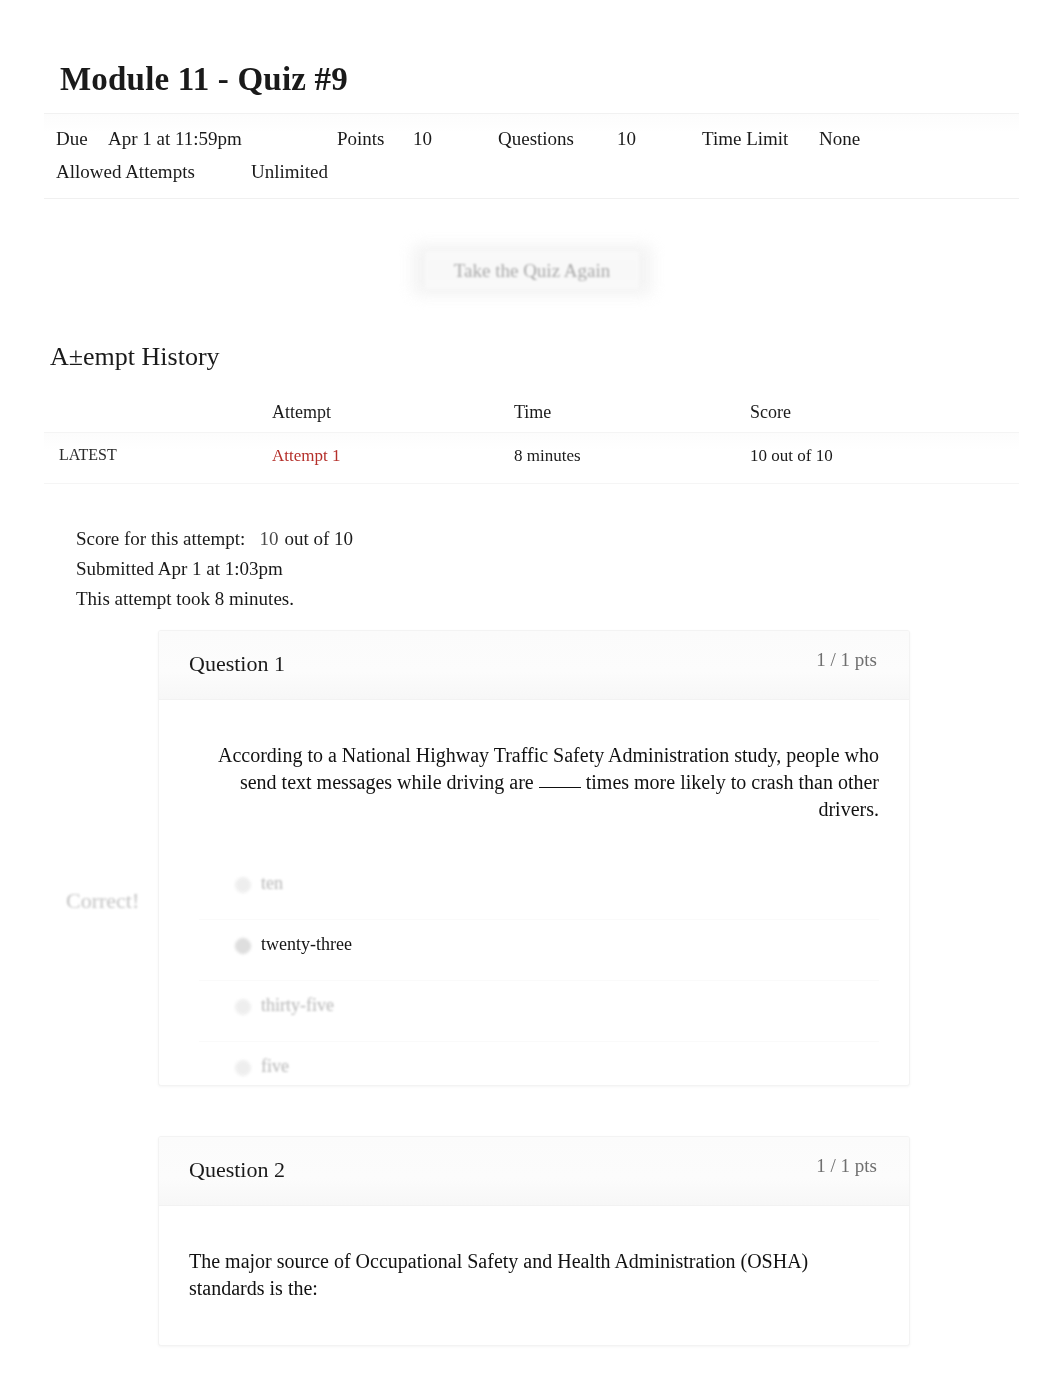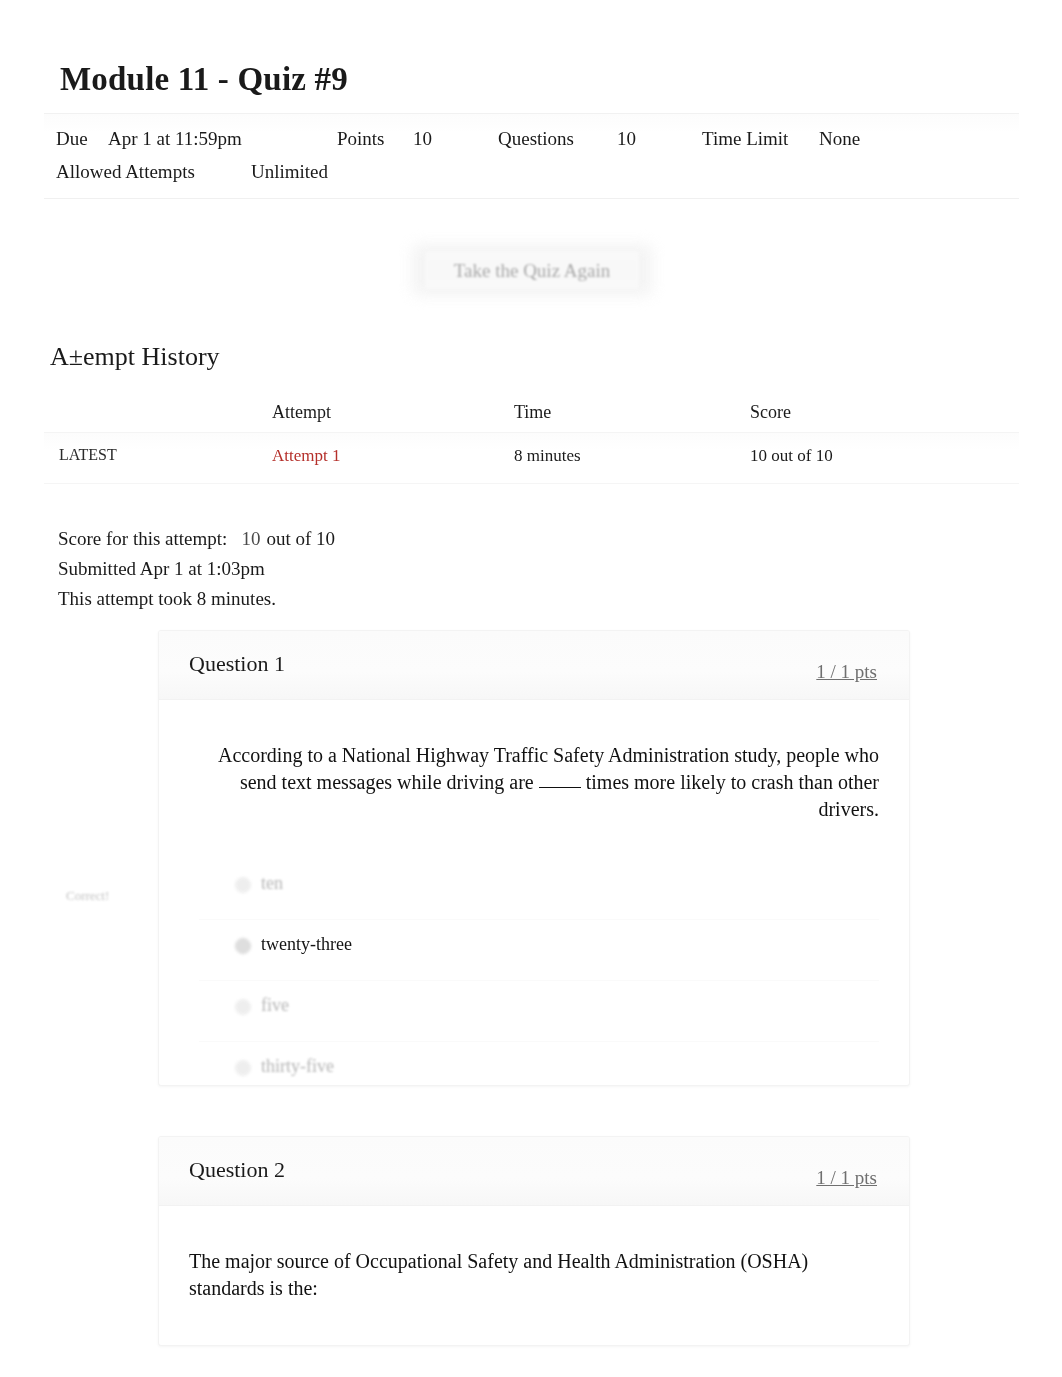--- a/index.html
+++ b/index.html
@@ -147,21 +147,21 @@
   .attempt-link {
     color: #b5302b;
     text-decoration: none;
     filter: blur(0.3px);
   }
   .latest-tag { font-size: 16px; color: #2b2b2b; text-align: right; }
 
   
   .score-summary {
     position: absolute;
-    left: 58px;
+    left: 76px;
     top: 524px;
     font-size: 19px;
     line-height: 30px;
     color: #1a1a1a;
   }
   .score-summary .line { white-space: nowrap; }
   .score-num { color: #4b4b4b; padding: 0 6px 0 14px; }
 
   
   .qcard {
@@ -187,24 +187,23 @@
   .qtitle {
     position: absolute;
     left: 30px;
     top: 20px;
     font-size: 22px;
     color: #1a1a1a;
   }
   .qpts {
     position: absolute;
     right: 32px;
-    top: 30px;
+    top: 18px;
     font-size: 19px;
     color: #6f6f6f;
-    text-decoration: underline;
   }
 
   .qbody {
     position: relative;
     padding: 42px 30px 0 30px;
   }
   .qtext {
     font-size: 20px;
     line-height: 27px;
     color: #111111;
@@ -260,21 +259,21 @@
     color: #141414;
     filter: blur(0.25px);
     opacity: 1;
   }
 
   
   .correct-flag {
     position: absolute;
     left: 66px;
     top: 888px;
-    font-size: 13px;
+    font-size: 22px;
     color: #b9b9b9;
     filter: blur(0.9px);
     opacity: 0.85;
   }
 </style>
 </head>
 <body>
 
 <div class="page">
 
@@ -341,25 +340,25 @@
         <div class="answer-row">
           <span class="radio"></span>
           <span class="answer-label">ten</span>
         </div>
         <div class="answer-row selected">
           <span class="radio"></span>
           <span class="answer-label">twenty-three</span>
         </div>
         <div class="answer-row">
           <span class="radio"></span>
-          <span class="answer-label">five</span>
+          <span class="answer-label">thirty-five</span>
         </div>
         <div class="answer-row">
           <span class="radio"></span>
-          <span class="answer-label">thirty-five</span>
+          <span class="answer-label">five</span>
         </div>
       </div>
     </div>
   </div>
 
   <div class="qcard" id="qcard-2">
     <div class="qheader">
       <span class="qtitle">Question 2</span>
       <span class="qpts">1 / 1 pts</span>
     </div>

